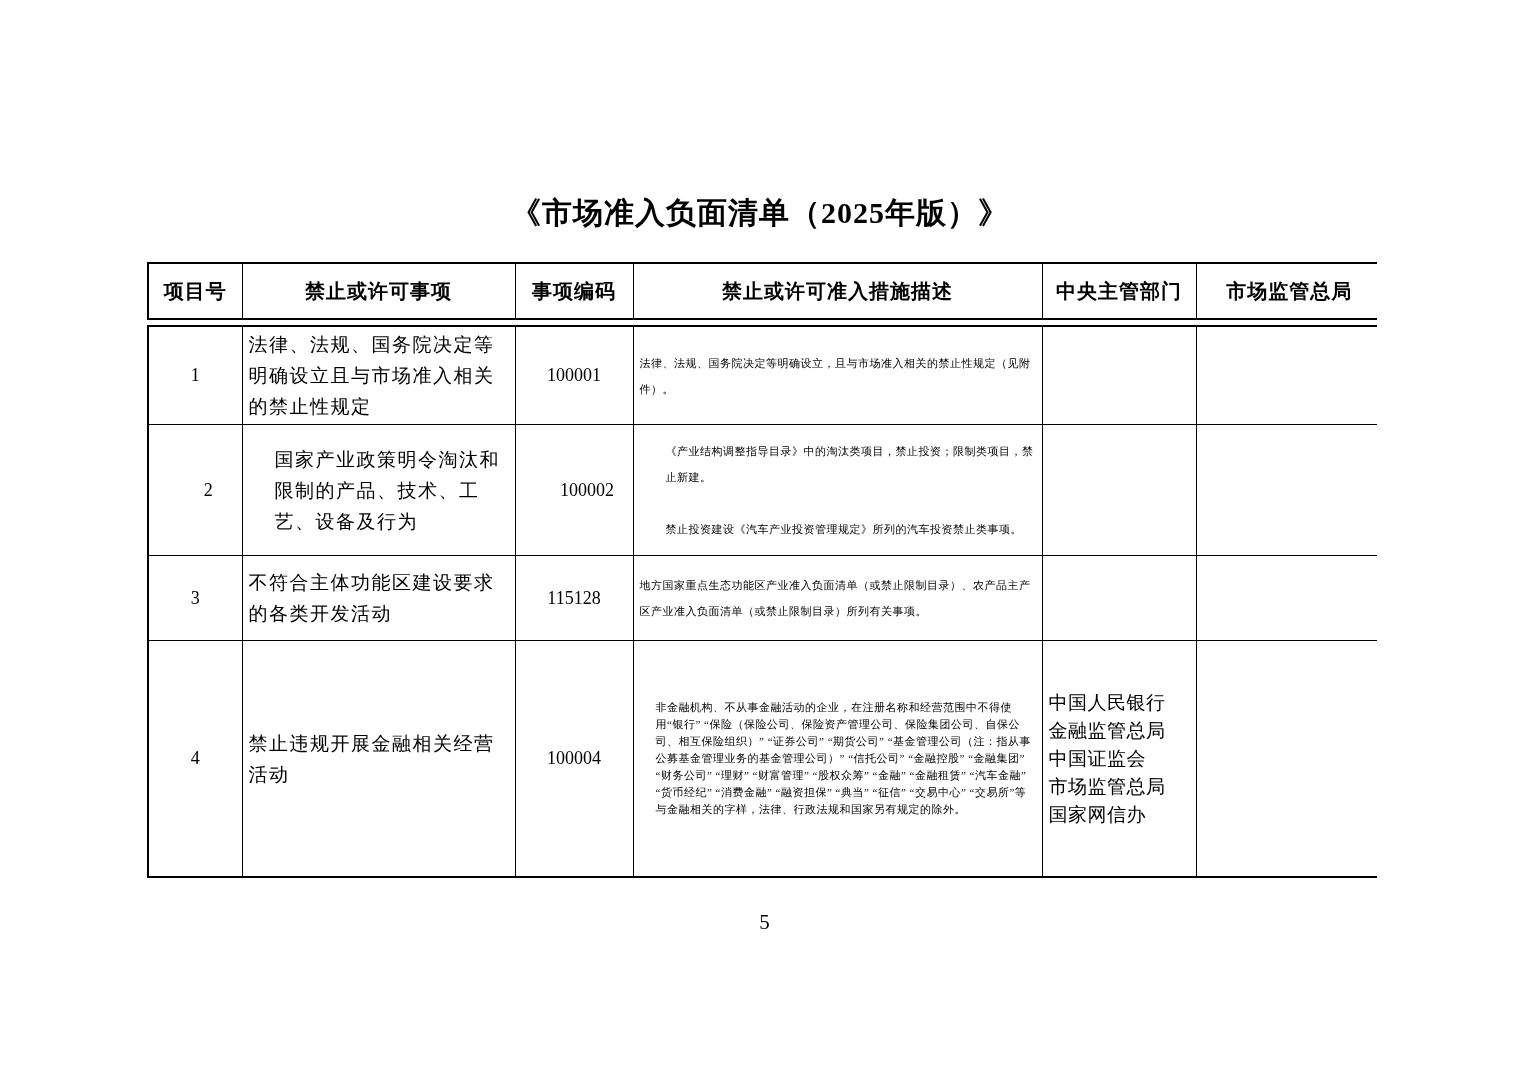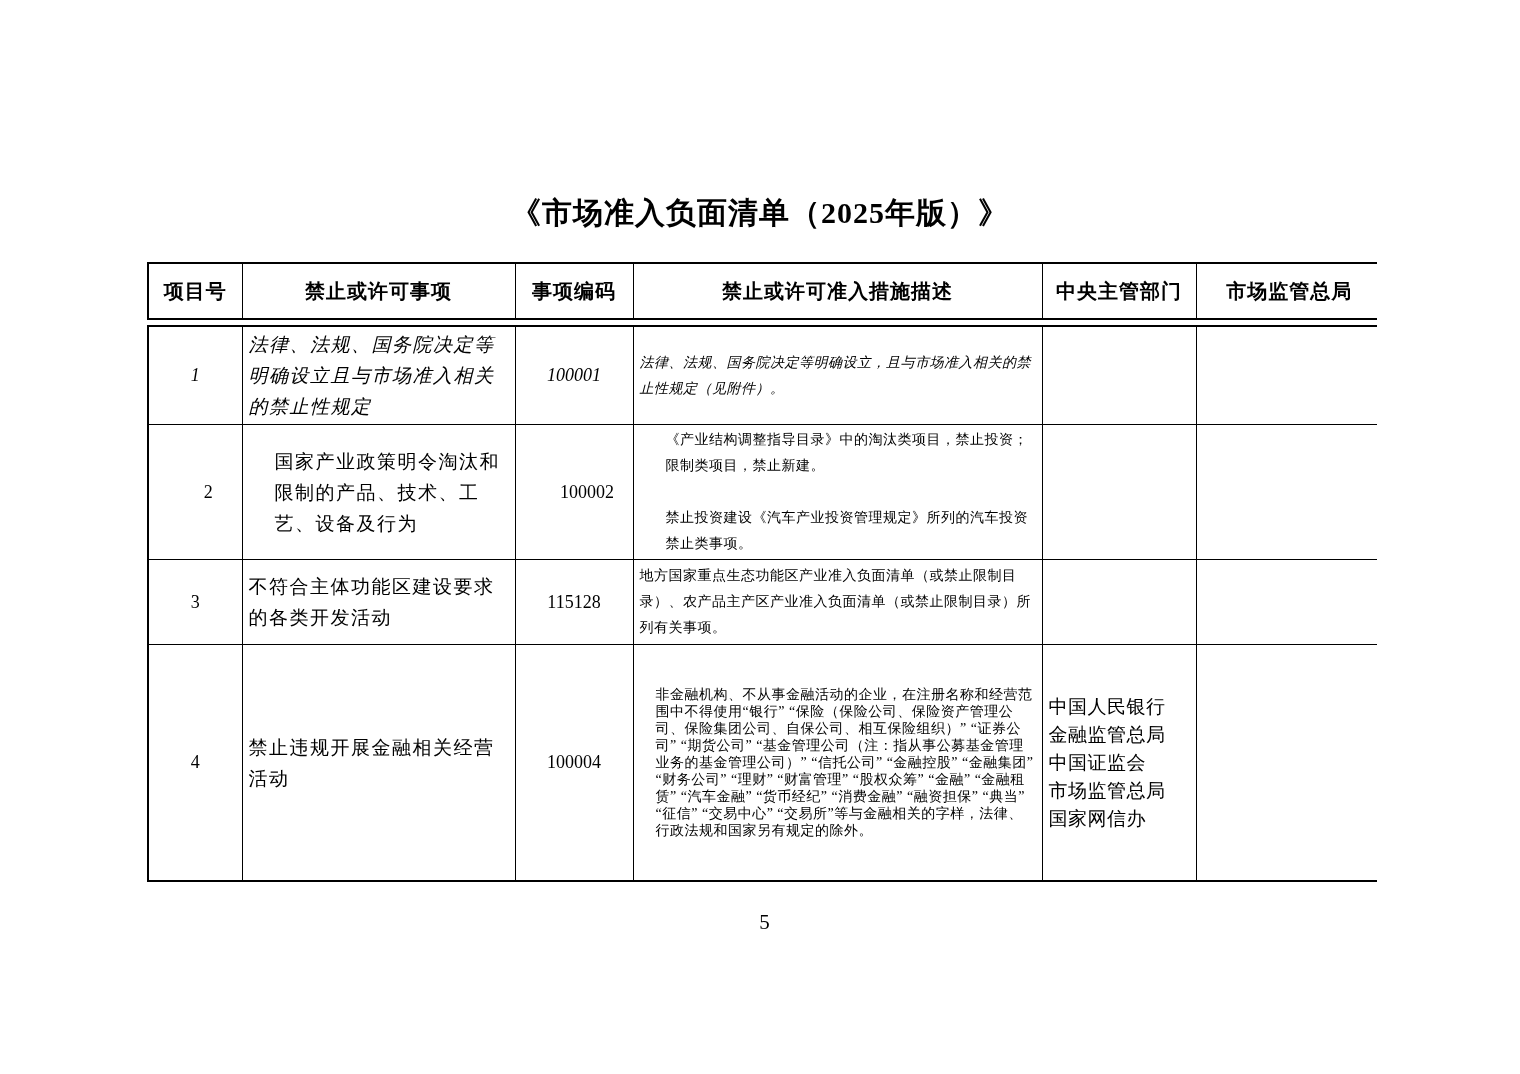--- a/index.html
+++ b/index.html
@@ -84,39 +84,39 @@
     line-height: 31px;
     word-break: break-all;
     padding-left: 8px;
     padding-right: 4px;
   }
   td.code-cell {
     text-align: center;
     font-size: 18px;
   }
   td.desc-cell {
-    font-size: 14px;
+    font-size: 11px;
     letter-spacing: 0.5px;
     line-height: 26px;
     word-break: break-all;
     white-space: pre-line;
     padding-left: 7px;
     padding-right: 5px;
   }
   td.dept-cell {
     font-size: 19px;
     letter-spacing: 0.5px;
     line-height: 28px;
     white-space: pre-line;
     padding-left: 7px;
     padding-right: 3px;
   }
   td.local-cell { font-size: 15.5px; }
 
-  tr.row-1 td { height: 93px; font-style: italic; }
+  tr.row-1 td { height: 93px; }
   tr.row-2 td { height: 126px; padding-left: 32px; }
   tr.row-3 td { height: 80px; }
   tr.row-4 td { height: 231px; }
   tr.row-4 td.desc-cell { line-height: 17px; padding-left: 22px; }
 
   .page-number {
     position: absolute;
     top: 910px;
     left: 147px;
     width: 1235px;

